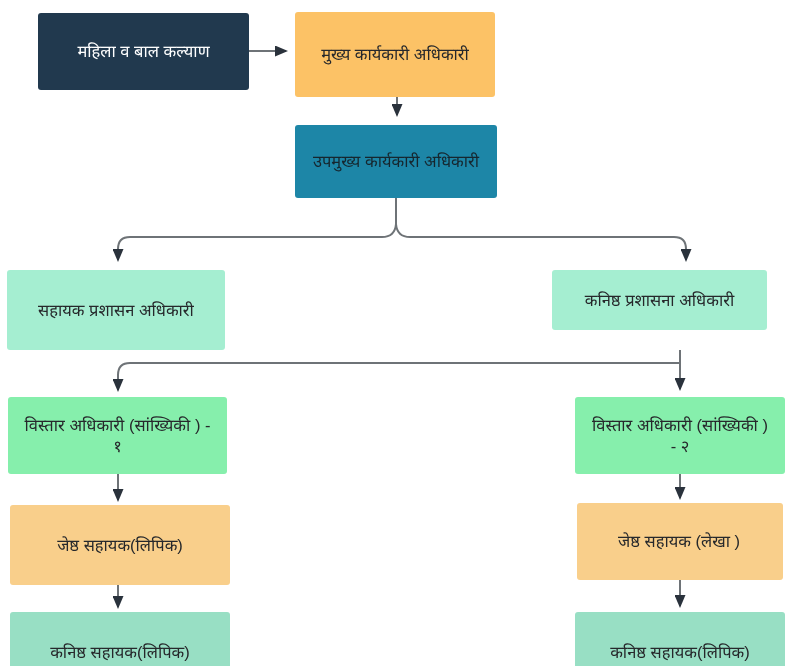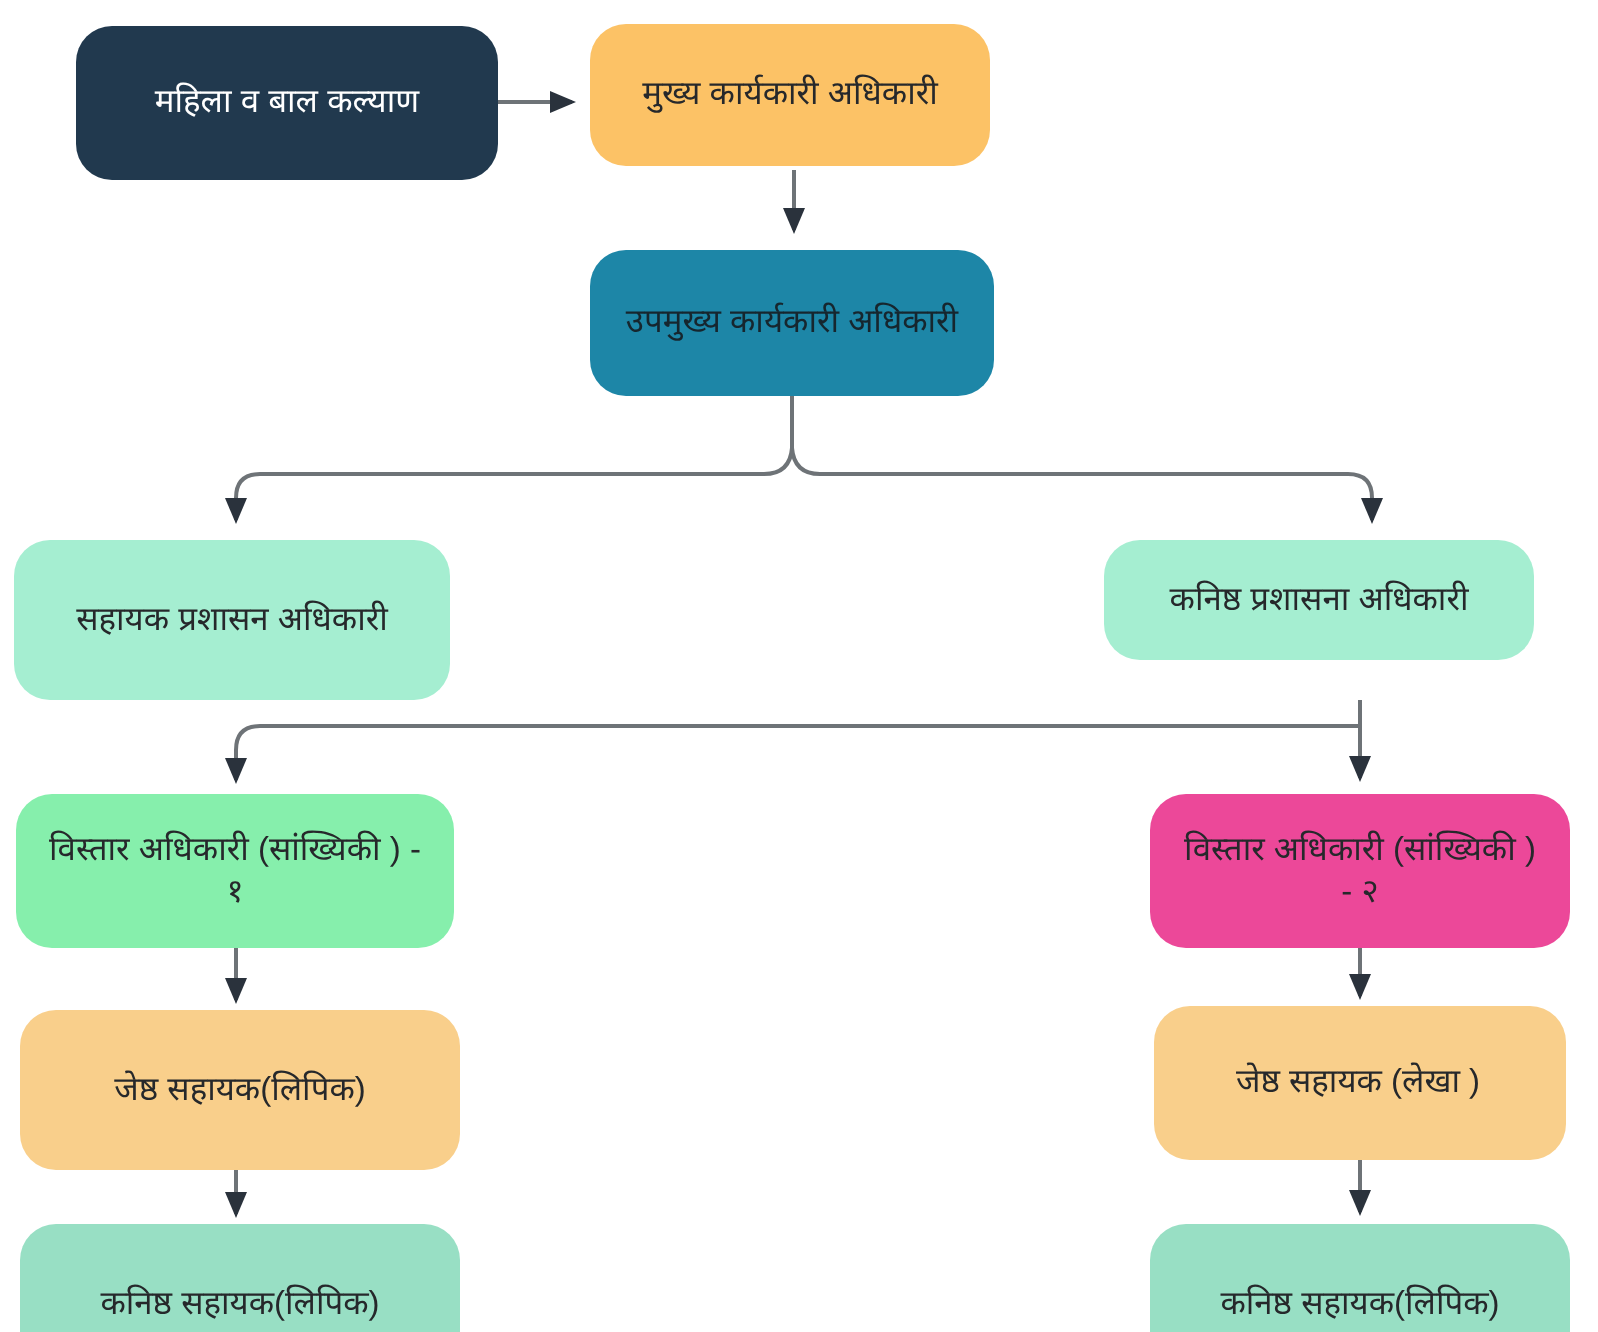--- a/index.html
+++ b/index.html
@@ -5,31 +5,31 @@
   html,body{margin:0;padding:0;background:#fff;}
   #canvas{
     position:relative;
     width:799px;height:666px;
     overflow:hidden;
     background:#ffffff;
     font-family:"Liberation Sans","DejaVu Sans",sans-serif;
   }
   .node{
     position:absolute;
-    border-radius:18px;
+    border-radius:3px;
     display:flex;align-items:center;justify-content:center;
     text-align:center;
     font-size:16.5px;
     line-height:1.25;
     padding:0 14px;
     box-sizing:border-box;
   }
   
   .n-root   {left:38px;  top:13px;  width:211px; height:77px;}
-  .n-ceo    {left:295px; top:12px;  width:200px; height:71px;}
+  .n-ceo    {left:295px; top:12px;  width:200px; height:85px;}
   .n-depceo {left:295px; top:125px; width:202px; height:73px;}
   .n-asstadm{left:7px;   top:270px; width:218px; height:80px;}
   .n-junadm {left:552px; top:270px; width:215px; height:60px;text-align:center;}
   .n-ext1   {left:8px;   top:397px; width:219px; height:77px;}
   .n-ext2   {left:575px; top:397px; width:210px; height:77px;}
   .n-srclrk {left:10px;  top:505px; width:220px; height:80px;}
   .n-sracct {left:577px; top:503px; width:206px; height:77px;padding-left:12px;}
   .n-jrclkl {left:10px;  top:612px; width:220px; height:80px;}
   .n-jrclkr {left:575px; top:612px; width:210px; height:80px;}
   .n-peek   {left:617px; top:658px; width:135px; height:12px; border-radius:6px 6px 0 0; padding:0;}
@@ -94,21 +94,21 @@
   </div>
 
   <div class="node n-junadm" style="background-color: rgb(165, 238, 209); color: rgb(38, 40, 43);">
     <span>कनिष्ठ प्रशासना अधिकारी</span>
   </div>
 
   <div class="node n-ext1" style="background-color: #86efac; color: rgb(38, 40, 43);">
     <span>विस्तार अधिकारी (सांख्यिकी ) - १</span>
   </div>
 
-  <div class="node n-ext2" style="background-color: #ec4899; color: rgb(38, 40, 43);">
+  <div class="node n-ext2" style="background-color: #86efac; color: rgb(38, 40, 43);">
     <span>विस्तार अधिकारी (सांख्यिकी ) - २</span>
   </div>
 
   <div class="node n-srclrk" style="background-color: rgb(249, 207, 139); color: rgb(38, 40, 43); justify-content: center;">
     <span>जेष्ठ सहायक(लिपिक)</span>
   </div>
 
   <div class="node n-sracct" style="background-color: rgb(249, 207, 139); color: rgb(38, 40, 43);">
     <span>जेष्ठ सहायक (लेखा )</span>
   </div>

